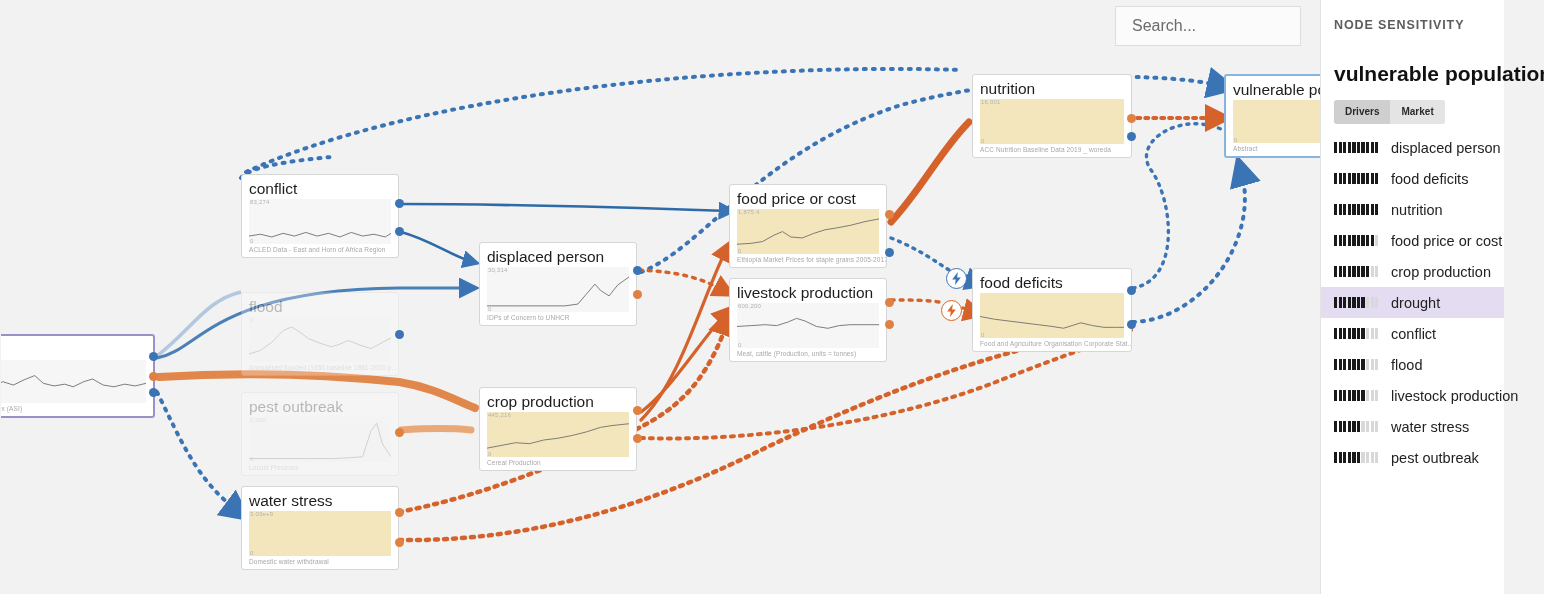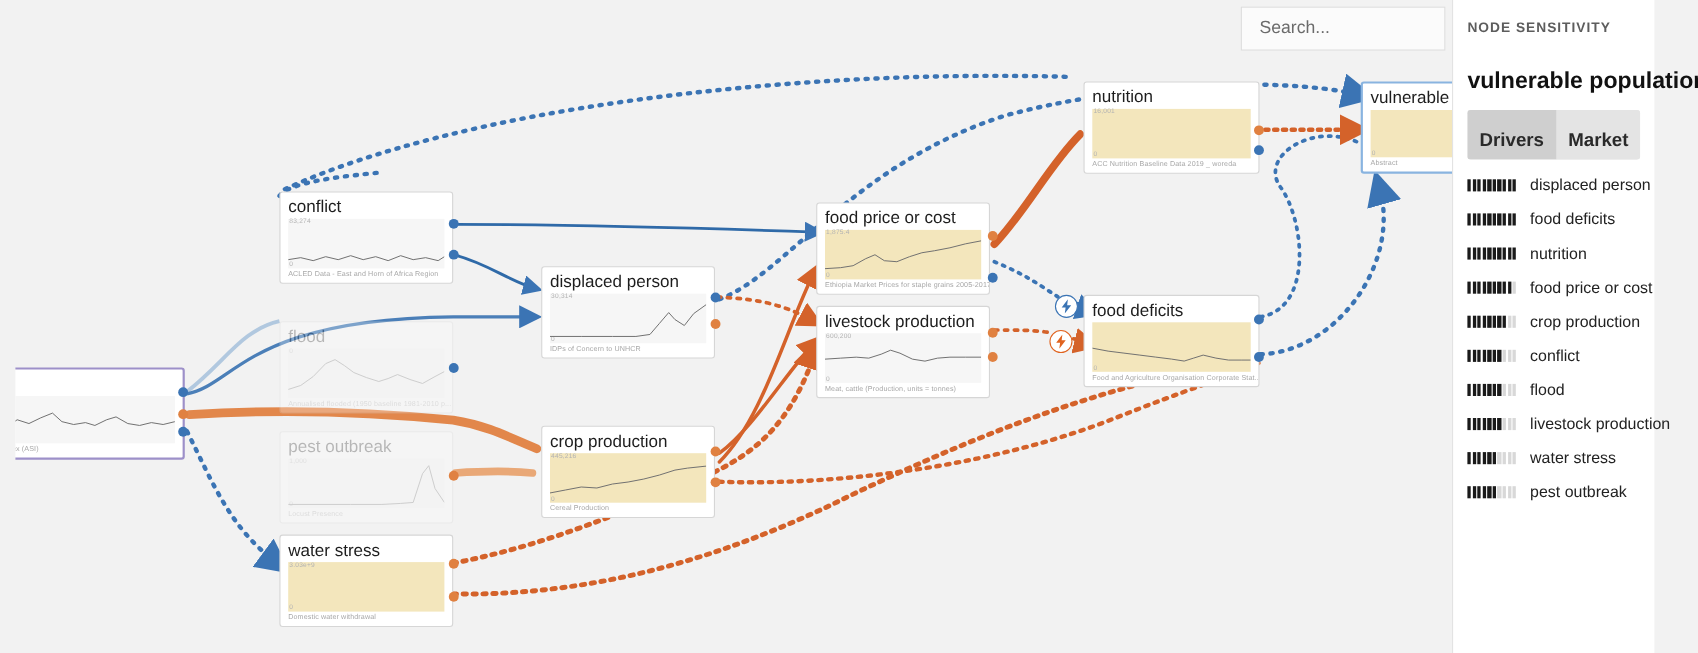--- a/index.html
+++ b/index.html
@@ -7,21 +7,21 @@
     margin: 0; padding: 0;
     width: 1544px; height: 594px;
     overflow: hidden;
     background: #f2f2f2;
     font-family: "Liberation Sans", sans-serif;
   }
   #app { position: relative; width: 1544px; height: 594px; }
 
   
   #canvas {
-    position: absolute; left: 14px; top: 0;
+    position: absolute; left: 1px; top: 0;
     width: 1320px; height: 594px;
     background: #f2f2f2;
     overflow: hidden;
   }
   #edges { position: absolute; left: 0; top: 0; width: 1320px; height: 594px; }
 
   
   #search-box {
     position: absolute; left: 1114px; top: 6px;
     width: 186px; height: 40px;
@@ -123,22 +123,22 @@
     padding: 30px 0 0 13px;
     white-space: nowrap;
   }
   #tabs {
     display: inline-flex;
     margin: 14px 0 0 13px;
     border-radius: 3px; overflow: hidden;
     background: #e4e4e4;
   }
   .tab {
-    font-size: 17px; color: #2a2a2a;
-    padding: 18px 11px 7px 11px;
+    font-size: 10px; color: #2a2a2a;
+    padding: 6px 11px 7px 11px;
     font-weight: bold;
     cursor: default;
     background: #e4e4e4;
   }
   .tab.active { background: #cfcfcf; }
   #sens-list { margin-top: 8px; }
   .sens-row {
     display: flex; align-items: center;
     height: 31px; padding-left: 13px;
   }
@@ -449,20 +449,35 @@
             <span class="tick"></span>
             <span class="tick"></span>
             <span class="tick"></span>
             <span class="tick"></span>
             <span class="tick"></span>
             <span class="tick off"></span>
             <span class="tick off"></span>
           </div>
           <span class="sens-label">crop production</span>
         </div>
+        <div class="sens-row highlight">
+          <div class="sens-bar">
+            <span class="tick"></span>
+            <span class="tick"></span>
+            <span class="tick"></span>
+            <span class="tick"></span>
+            <span class="tick"></span>
+            <span class="tick"></span>
+            <span class="tick"></span>
+            <span class="tick off"></span>
+            <span class="tick off"></span>
+            <span class="tick off"></span>
+          </div>
+          <span class="sens-label">drought</span>
+        </div>
         <div class="sens-row">
           <div class="sens-bar">
             <span class="tick"></span>
             <span class="tick"></span>
             <span class="tick"></span>
             <span class="tick"></span>
             <span class="tick"></span>
             <span class="tick"></span>
             <span class="tick"></span>
             <span class="tick off"></span>

